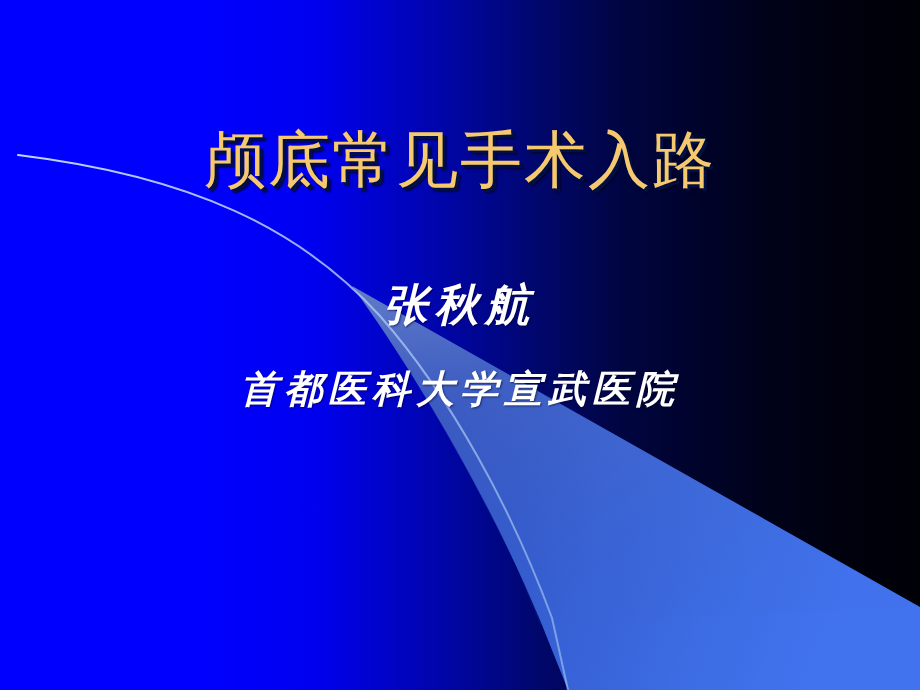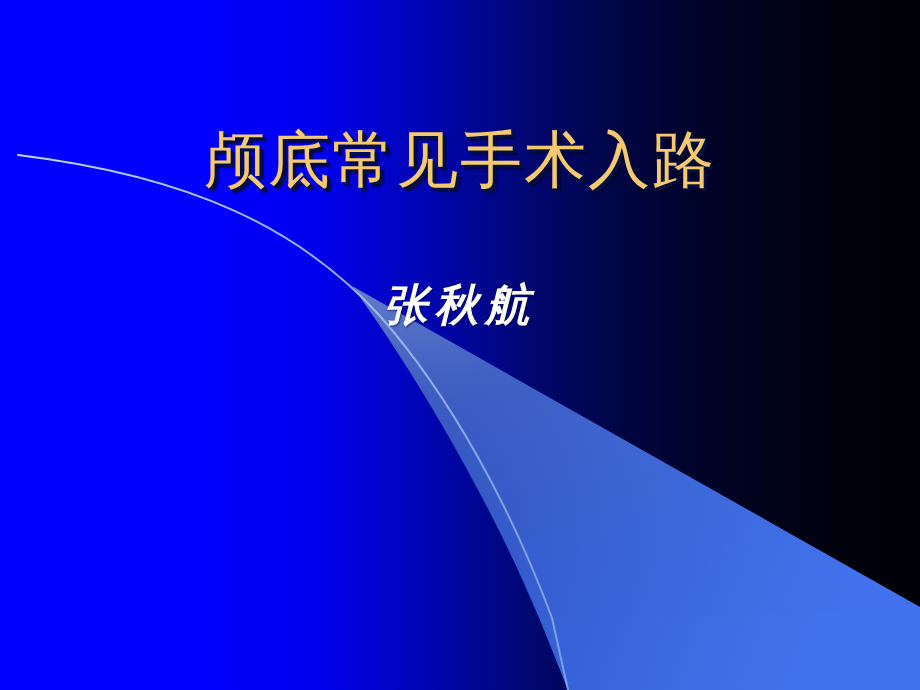--- a/index.html
+++ b/index.html
@@ -145,16 +145,17 @@
              C 452,398 512,510 552,618
              L 568,690" fill="none" stroke="url(#arcGrad)" stroke-width="2" stroke-linecap="round"></path>
   </svg>
 
   <div class="text-layer">
 
     <div class="title">颅底常见手术入路</div>
 
     <div class="subtitle-block">
       <div class="sub-line sub-name">张秋航</div>
+      <div class="sub-line sub-org">首都医科大学宣武医院</div>
     </div>
 
   </div>
 </div>
 
 </body></html>

